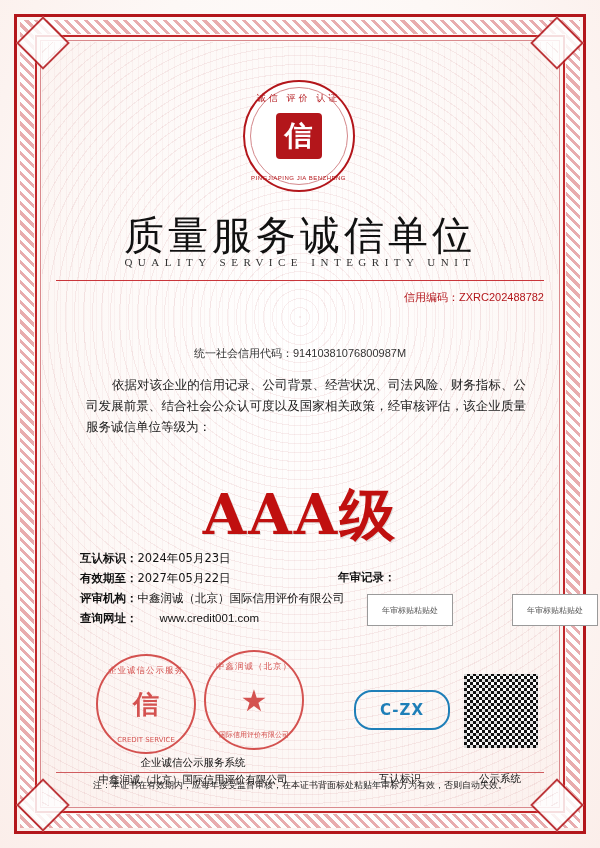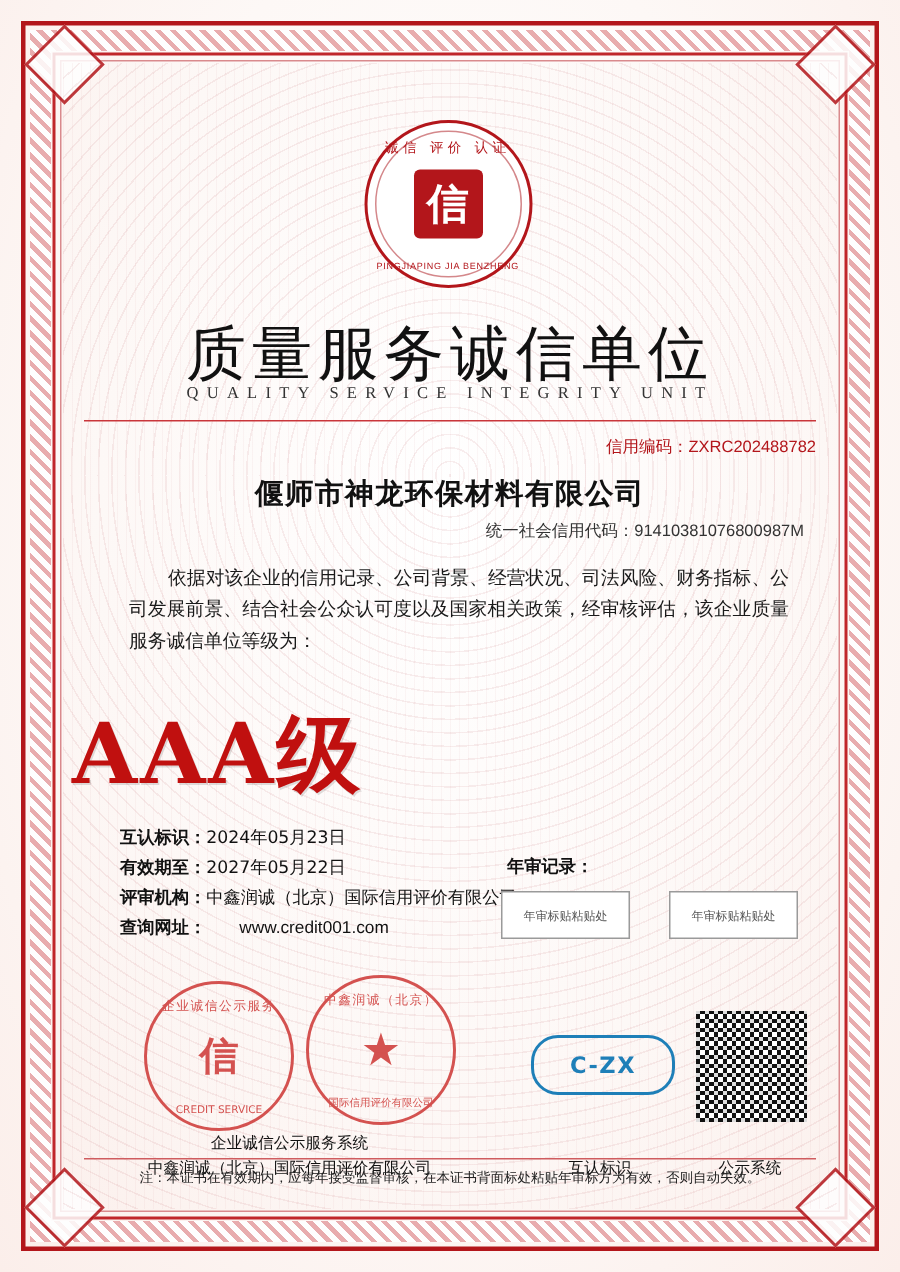--- a/index.html
+++ b/index.html
@@ -130,35 +130,36 @@
     font-family:"Liberation Sans", sans-serif;
   }
 
   .company{
     position:absolute;left:0;right:0;top:268px;
     text-align:center;font-size:19px;font-weight:bold;color:#111;
     letter-spacing:1px;
     font-family:"DejaVu Sans", sans-serif;
   }
   .usci{
-    position:absolute;left:0;right:16px;top:298px;
-    text-align:right;font-size:11px;color:#333;
+    position:absolute;left:0;right:0;top:298px;
+    text-align:center;font-size:11px;color:#333;
     font-family:"Liberation Sans", sans-serif;
   }
 
   .body-text{
     position:absolute;left:38px;right:26px;top:326px;
     font-size:12.5px;line-height:21px;color:#1a1a1a;
     text-align:justify;
     text-indent:26px;
     font-family:"DejaVu Sans", sans-serif;
   }
 
   .grade{
-    position:absolute;left:0;right:0;top:418px;
+    position:absolute;left:0;right:0;top:430px;
+    text-align:center;
     color:#c0100f;
     font-size:56px;font-weight:bold;letter-spacing:2px;
     font-family:"DejaVu Serif", serif;
     text-shadow:1px 1px 0 rgba(0,0,0,.12);
   }
 
   
   .details{
     position:absolute;left:32px;top:500px;
     font-size:11.5px;color:#111;line-height:20px;
@@ -175,20 +176,21 @@
   }
   .stickers{
     position:absolute;left:286px;top:546px;
     display:flex;gap:26px;
   }
   .sticker{
     width:84px;height:30px;border:1px solid #9a9a9a;
     display:flex;align-items:center;justify-content:center;
     font-size:8px;color:#555;background:#fff;
     font-family:"DejaVu Sans", sans-serif;
+    margin-left:33px;
   }
 
   
   .stamps{
     position:absolute;left:6px;right:6px;top:600px;height:120px;
   }
   .stamp-round{
     position:absolute;width:96px;height:96px;border-radius:50%;
     border:2.5px solid #d0413f;opacity:.9;
   }
@@ -273,21 +275,20 @@
         <div class="seal-bottom">PINGJIAPING JIA BENZHENG</div>
       </div>
     </div>
 
     <div class="title">质量服务诚信单位</div>
     <div class="subtitle">QUALITY SERVICE INTEGRITY UNIT</div>
     <div class="rule"></div>
 
     <div class="code-line">信用编码：ZXRC202488782</div>
 
-    <div class="company">偃师市神龙环保材料有限公司</div>
     <div class="usci">统一社会信用代码：91410381076800987M</div>
 
     <div class="body-text">依据对该企业的信用记录、公司背景、经营状况、司法风险、财务指标、公司发展前景、结合社会公众认可度以及国家相关政策，经审核评估，该企业质量服务诚信单位等级为：</div>
 
     <div class="grade">AAA级</div>
 
     <div class="details">
       <div class="row">
         <span class="k">互认标识：</span><span>2024年05月23日</span>
       </div>

